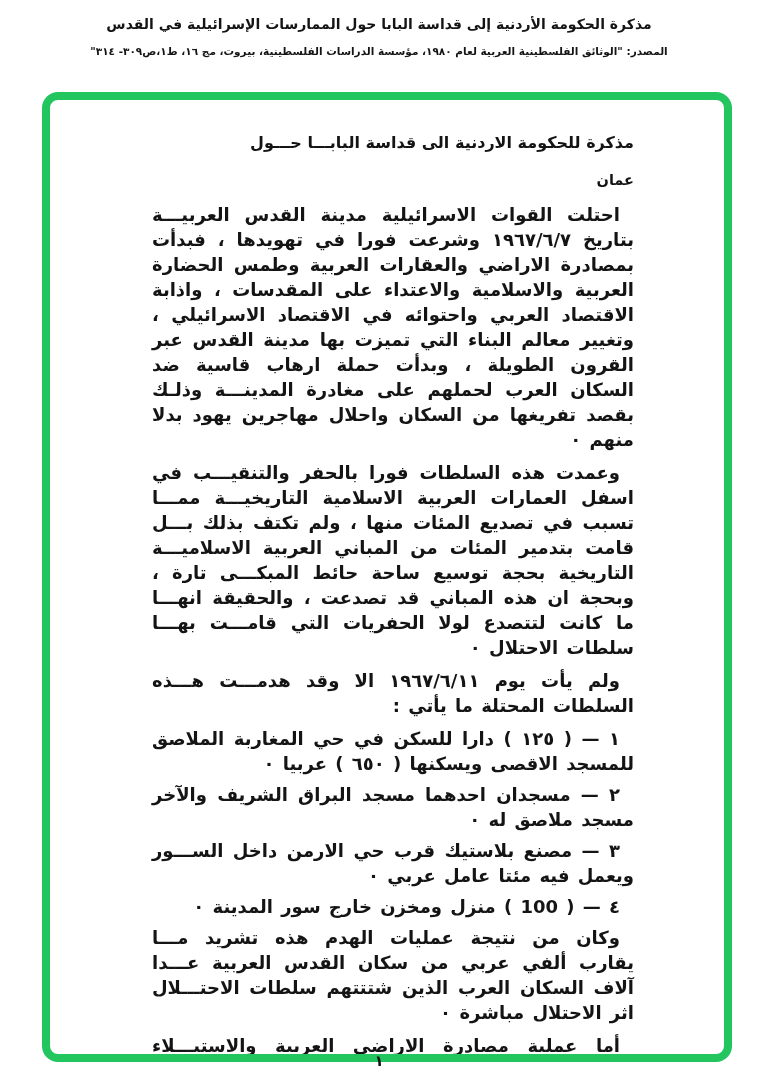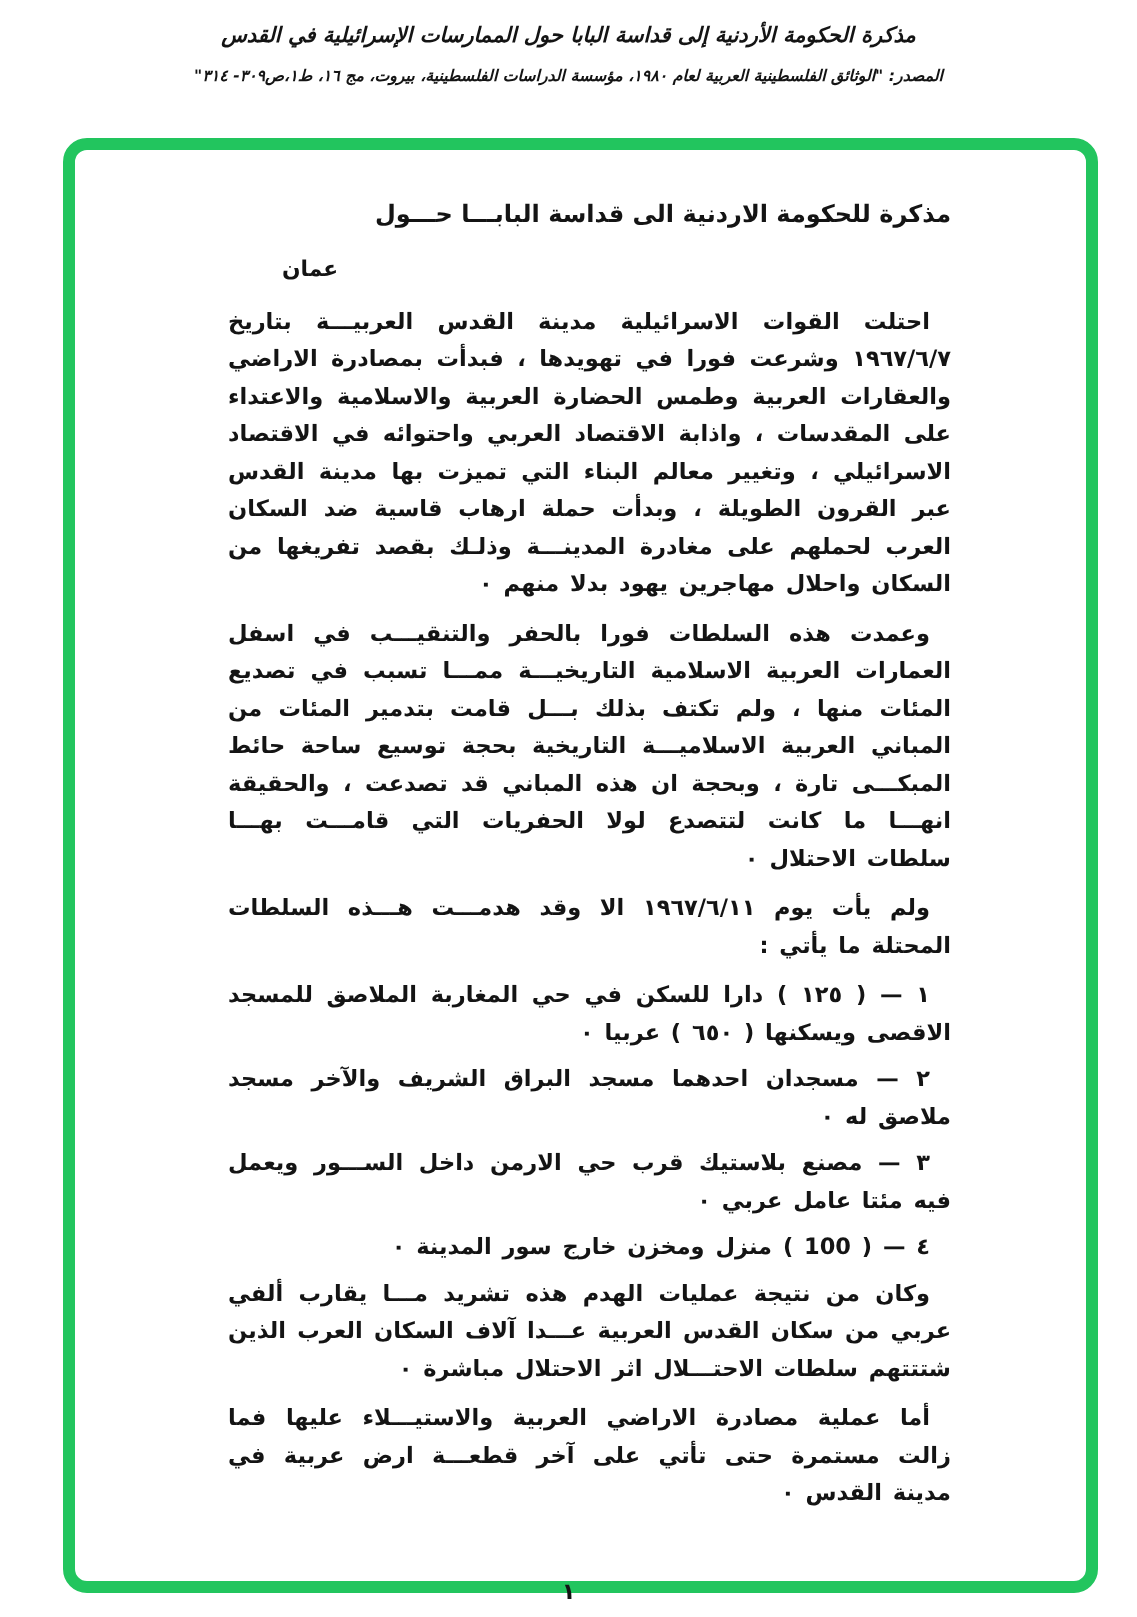--- a/index.html
+++ b/index.html
@@ -11,21 +11,20 @@
     overflow: hidden;
     font-family: "DejaVu Sans", sans-serif;
     color: #141414;
   }
 
   
   .top-header {
     direction: rtl;
     text-align: center;
     padding-top: 16px;
-    font-style: italic;
   }
   .top-title {
     font-size: 14px;
     font-weight: 700;
     letter-spacing: 0;
   }
   .top-source {
     font-size: 10.5px;
     font-weight: 700;
     margin-top: 13px;
@@ -53,38 +52,38 @@
   .doc-title {
     font-size: 16px;
     font-weight: 700;
     text-align: right;
     line-height: 26px;
     margin-bottom: 16px;
   }
   .byline {
     display: flex;
     direction: ltr;
-    justify-content: space-between;
+    justify-content: flex-end;
     align-items: flex-start;
     margin-bottom: 14px;
     font-size: 14.5px;
     font-weight: 700;
   }
   .byline-city {
     direction: rtl;
     margin-left: 36px;
   }
   .byline-ref {
     direction: rtl;
     text-align: right;
     line-height: 24px;
     margin-right: 52px;
   }
   .para {
-    font-size: 15px;
+    font-size: 18px;
     font-weight: 700;
     line-height: 25px;
     text-align: justify;
     text-indent: 14px;
     word-spacing: 2px;
     margin: 0 0 8px 0;
   }
   .list-item {
     margin-bottom: 6px;
   }

